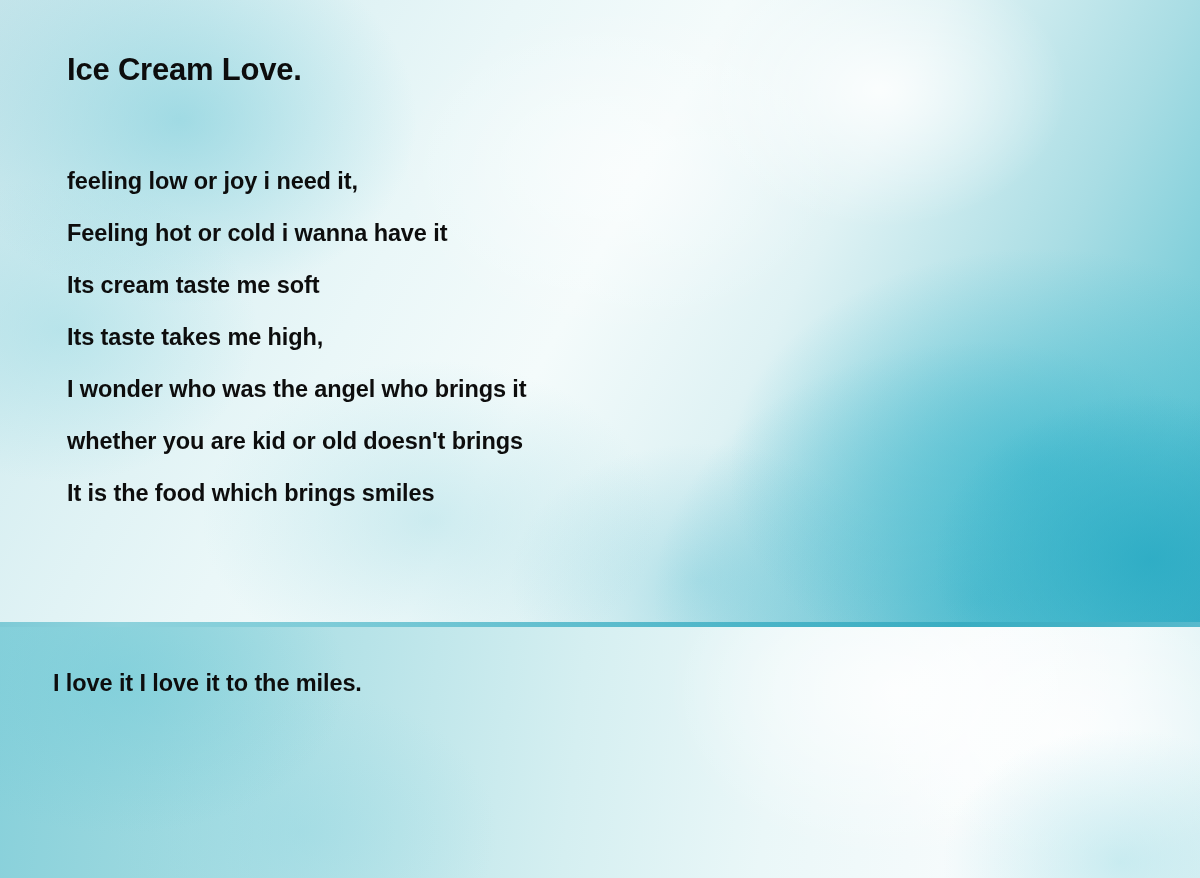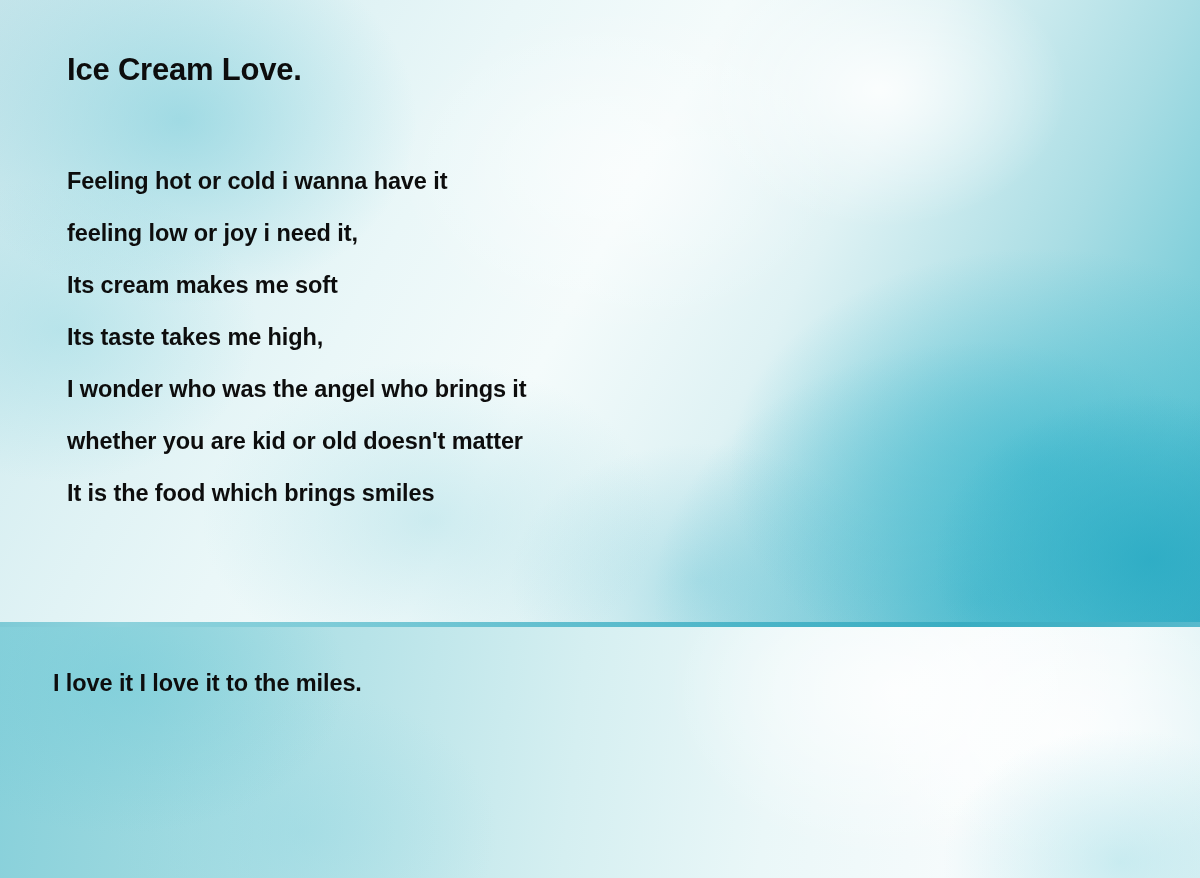--- a/index.html
+++ b/index.html
@@ -157,26 +157,26 @@
 
   <div id="bg-top" class="bg-panel"></div>
   <div id="bg-bottom" class="bg-panel"></div>
   <div id="bg-seam"></div>
 
   <div id="text-layer">
 
     <div id="poem-title">Ice Cream Love.</div>
 
     <div id="poem-body">
+      <div class="poem-line">feeling low or joy i need it,</div>
       <div class="poem-line">Feeling hot or cold i wanna have it</div>
-      <div class="poem-line">feeling low or joy i need it,</div>
-      <div class="poem-line">Its cream makes me soft</div>
+      <div class="poem-line">Its cream taste me soft</div>
       <div class="poem-line">Its taste takes me high,</div>
       <div class="poem-line">I wonder who was the angel who brings it</div>
-      <div class="poem-line">whether you are kid or old doesn't matter</div>
+      <div class="poem-line">whether you are kid or old doesn't brings</div>
       <div class="poem-line">It is the food which brings smiles</div>
     </div>
 
     <div id="poem-closing">I love it I love it to the miles.</div>
 
 
   </div>
 </div>
 
 </body></html>

